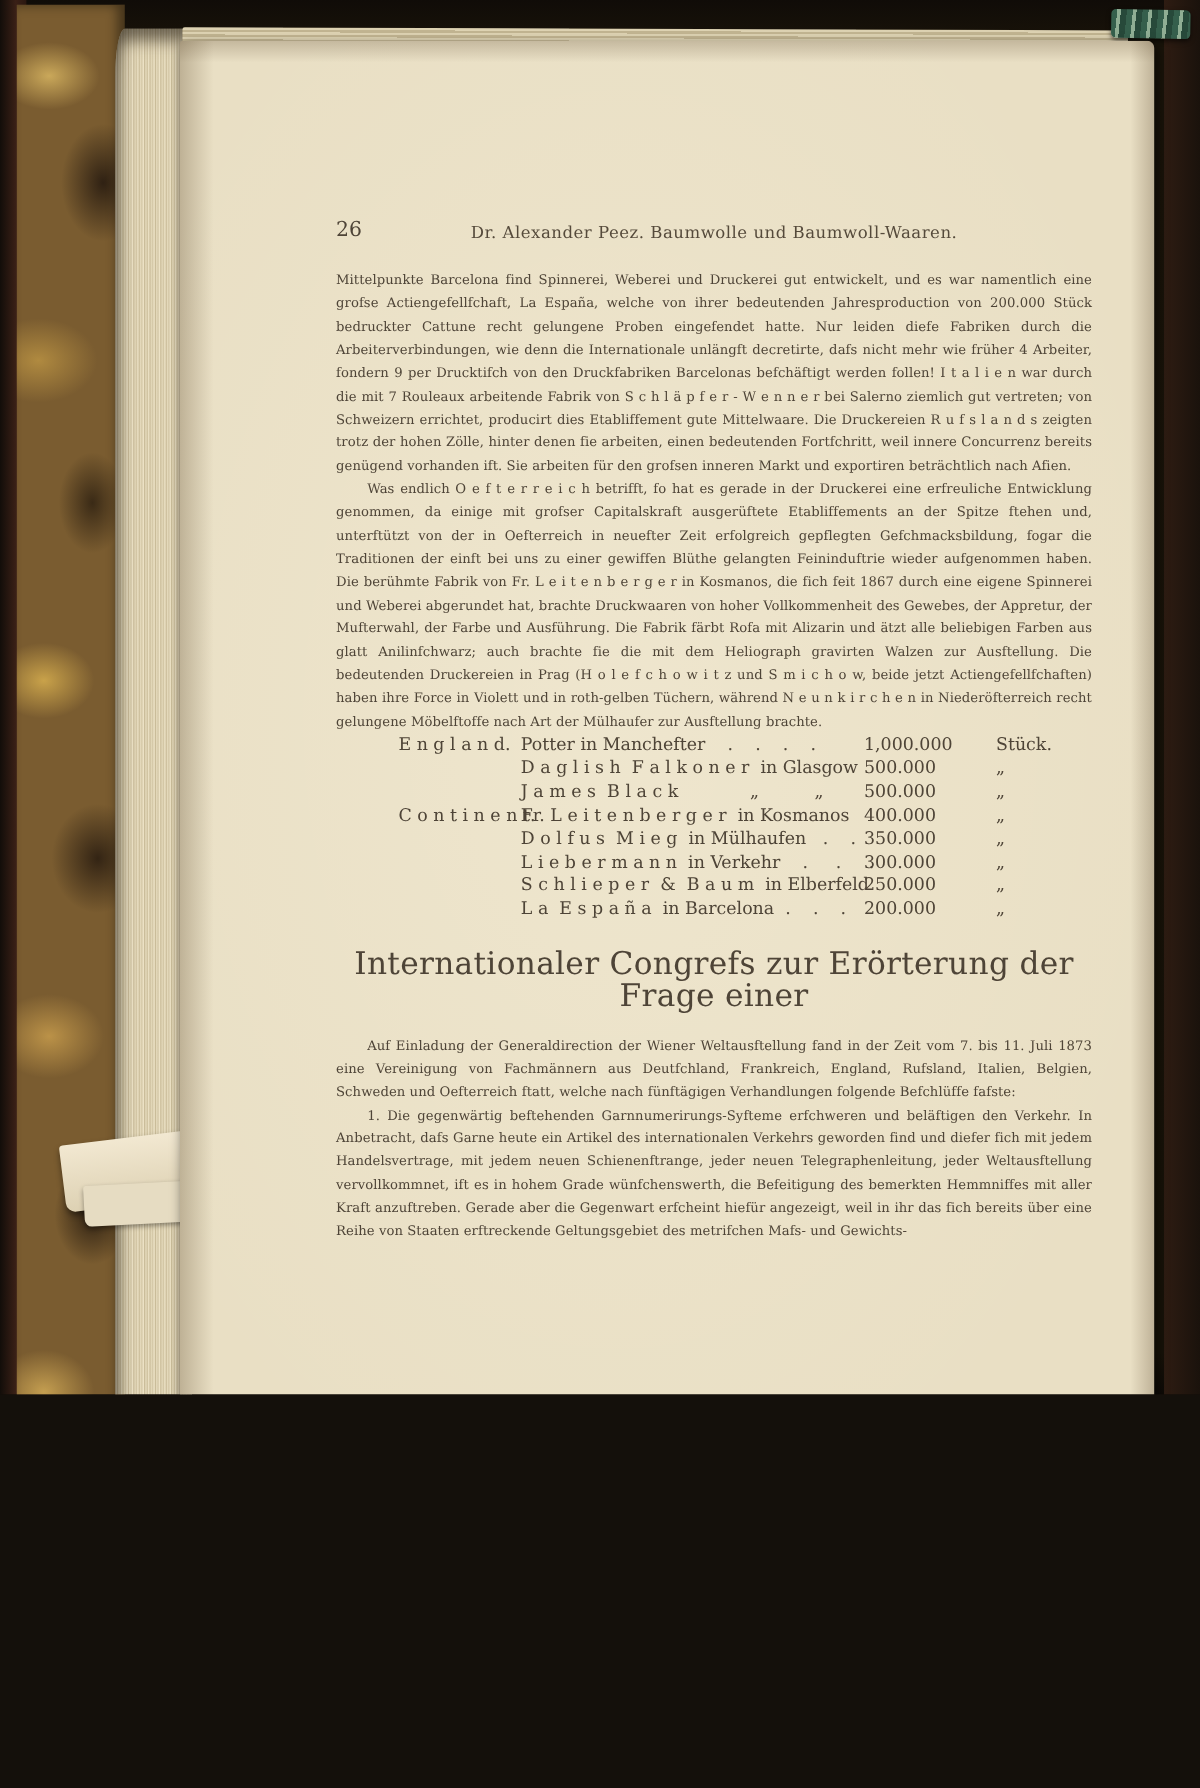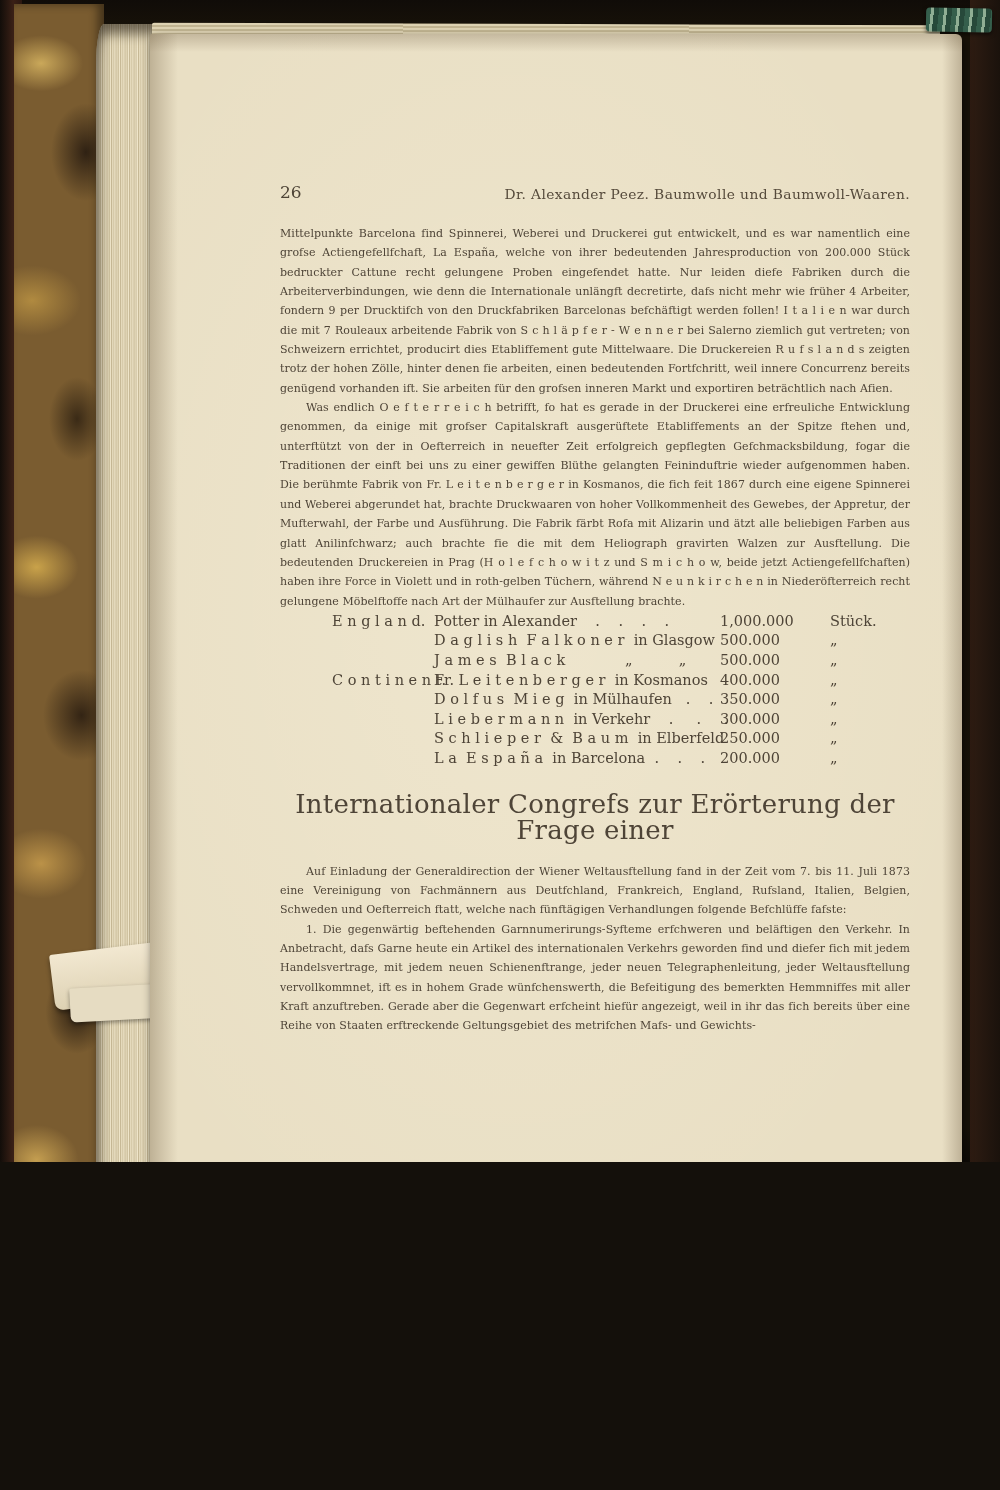--- a/index.html
+++ b/index.html
@@ -81,21 +81,21 @@
       linear-gradient(270deg, rgba(80,60,35,.28) 0, rgba(80,60,35,0) 20px),
       linear-gradient(180deg, rgba(80,60,35,.24) 0, rgba(80,60,35,0) 18px),
       linear-gradient(0deg, rgba(70,52,30,.34) 0, rgba(70,52,30,0) 26px),
       radial-gradient(ellipse 600px 900px at 45% 40%, rgba(255,250,235,.25), rgba(255,250,235,0) 80%);
     border-radius:2px 6px 16px 4px;
     box-shadow:2px 4px 10px rgba(0,0,0,.55);
   }
   .content{position:absolute;left:130px;top:150px;width:630px;color:#4e4437;}
   .page-header{position:relative;height:26px;margin-bottom:14px;}
   .pagenum{position:absolute;left:0;top:-2px;font-size:17px;}
-  .running-title{display:block;text-align:right;font-size:13.8px;letter-spacing:.03em;padding-top:2px;color:#554a3b;}
+  .running-title{display:block;text-align:center;font-size:13.8px;letter-spacing:.03em;padding-top:2px;color:#554a3b;}
   .body-par{
     margin:0;font-size:11px;line-height:19.35px;text-align:justify;
     letter-spacing:.005em;
   }
   .indent{text-indent:26px;}
   .prod-table{margin:1px 0 0 52px;font-size:14.5px;}
   .prod-row{display:grid;grid-template-columns:102px 286px 80px auto;line-height:19.6px;}
   .prod-region{white-space:pre;}
   .prod-firm{white-space:pre;}
   .prod-amount{text-align:left;}
@@ -126,21 +126,21 @@
         <span class="pagenum">26</span>
         <span class="running-title">Dr. Alexander Peez.   Baumwolle und Baumwoll-Waaren.</span>
       </div>
 
       <p class="body-par">Mittelpunkte Barcelona find Spinnerei, Weberei und Druckerei gut entwickelt, und es war namentlich eine grofse Actiengefellfchaft, La España, welche von ihrer bedeutenden Jahresproduction von 200.000 Stück bedruckter Cattune recht gelungene Proben eingefendet hatte. Nur leiden diefe Fabriken durch die Arbeiterverbindungen, wie denn die Internationale unlängft decretirte, dafs nicht mehr wie früher 4 Arbeiter, fondern 9 per Drucktifch von den Druckfabriken Barcelonas befchäftigt werden follen! I t a l i e n war durch die mit 7 Rouleaux arbeitende Fabrik von S c h l ä p f e r - W e n n e r bei Salerno ziemlich gut vertreten; von Schweizern errichtet, producirt dies Etabliffement gute Mittelwaare. Die Druckereien R u f s l a n d s zeigten trotz der hohen Zölle, hinter denen fie arbeiten, einen bedeutenden Fortfchritt, weil innere Concurrenz bereits genügend vorhanden ift. Sie arbeiten für den grofsen inneren Markt und exportiren beträchtlich nach Afien.</p>
       <p class="body-par indent">Was endlich O e f t e r r e i c h betrifft, fo hat es gerade in der Druckerei eine erfreuliche Entwicklung genommen, da einige mit grofser Capitalskraft ausgerüftete Etabliffements an der Spitze ftehen und, unterftützt von der in Oefterreich in neuefter Zeit erfolgreich gepflegten Gefchmacksbildung, fogar die Traditionen der einft bei uns zu einer gewiffen Blüthe gelangten Feininduftrie wieder aufgenommen haben. Die berühmte Fabrik von Fr. L e i t e n b e r g e r in Kosmanos, die fich feit 1867 durch eine eigene Spinnerei und Weberei abgerundet hat, brachte Druckwaaren von hoher Vollkommenheit des Gewebes, der Appretur, der Mufterwahl, der Farbe und Ausführung. Die Fabrik färbt Rofa mit Alizarin und ätzt alle beliebigen Farben aus glatt Anilinfchwarz; auch brachte fie die mit dem Heliograph gravirten Walzen zur Ausftellung. Die bedeutenden Druckereien in Prag (H o l e f c h o w i t z und S m i c h o w, beide jetzt Actiengefellfchaften) haben ihre Force in Violett und in roth-gelben Tüchern, während N e u n k i r c h e n in Niederöfterreich recht gelungene Möbelftoffe nach Art der Mülhaufer zur Ausftellung brachte.</p>
 
       <div class="prod-table">
         <div class="prod-row">
           <span class="prod-region">E n g l a n d.</span>
-          <span class="prod-firm">Potter in Alexander    .    .    .    .</span>
+          <span class="prod-firm">Potter in Manchefter    .    .    .    .</span>
           <span class="prod-amount">1,000.000</span>
           <span class="prod-unit">Stück.</span>
         </div>
         <div class="prod-row">
           <span class="prod-region"></span>
           <span class="prod-firm">D a g l i s h  F a l k o n e r  in Glasgow</span>
           <span class="prod-amount">500.000</span>
           <span class="prod-unit">„</span>
         </div>
         <div class="prod-row">

